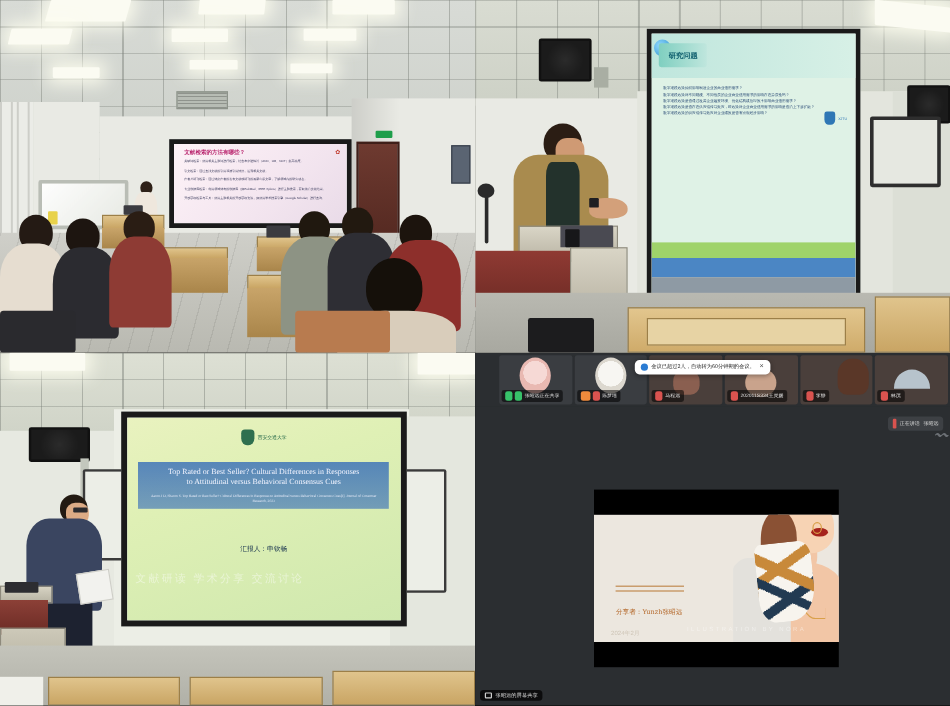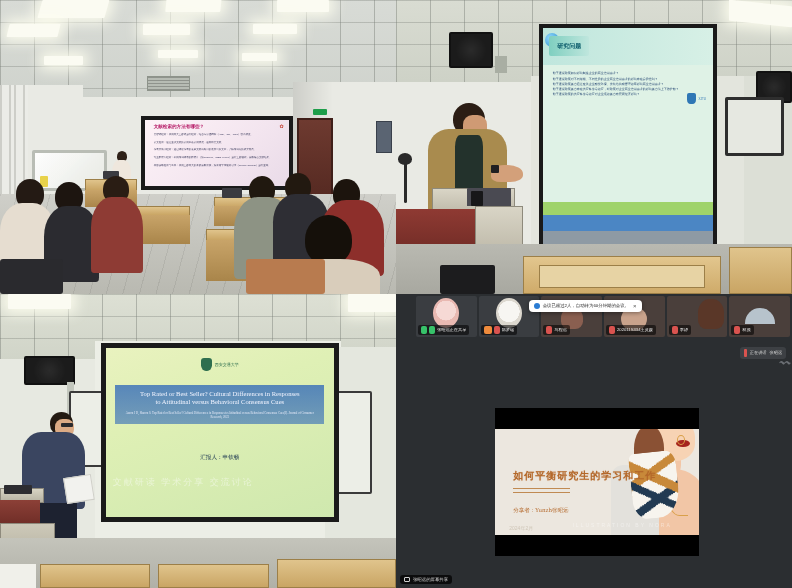--- a/index.html
+++ b/index.html
@@ -477,21 +477,20 @@
               <div class="shoulder"></div>
               <div class="shirt"></div>
               <div class="neck"></div>
               <div class="face"></div>
               <div class="lip"></div>
               <div class="hair"></div>
               <div class="hoop"></div>
               <div class="chain"></div>
               <div class="scarf"></div>
             </div>
-            <div class="ss-title" style="font-size:10px;">如何平衡研究生的学习和工作</div>
             <div class="ss-rule"></div>
             <div class="ss-rule2"></div>
             <div class="ss-author">分享者：Yunzh张昭远</div>
             <div class="ss-date">2024年2月</div>
             <div class="ss-wm">ILLUSTRATION BY NORA</div>
           </div>
         </div>
 
         <div class="share-badge">
           <span class="sq"></span>

